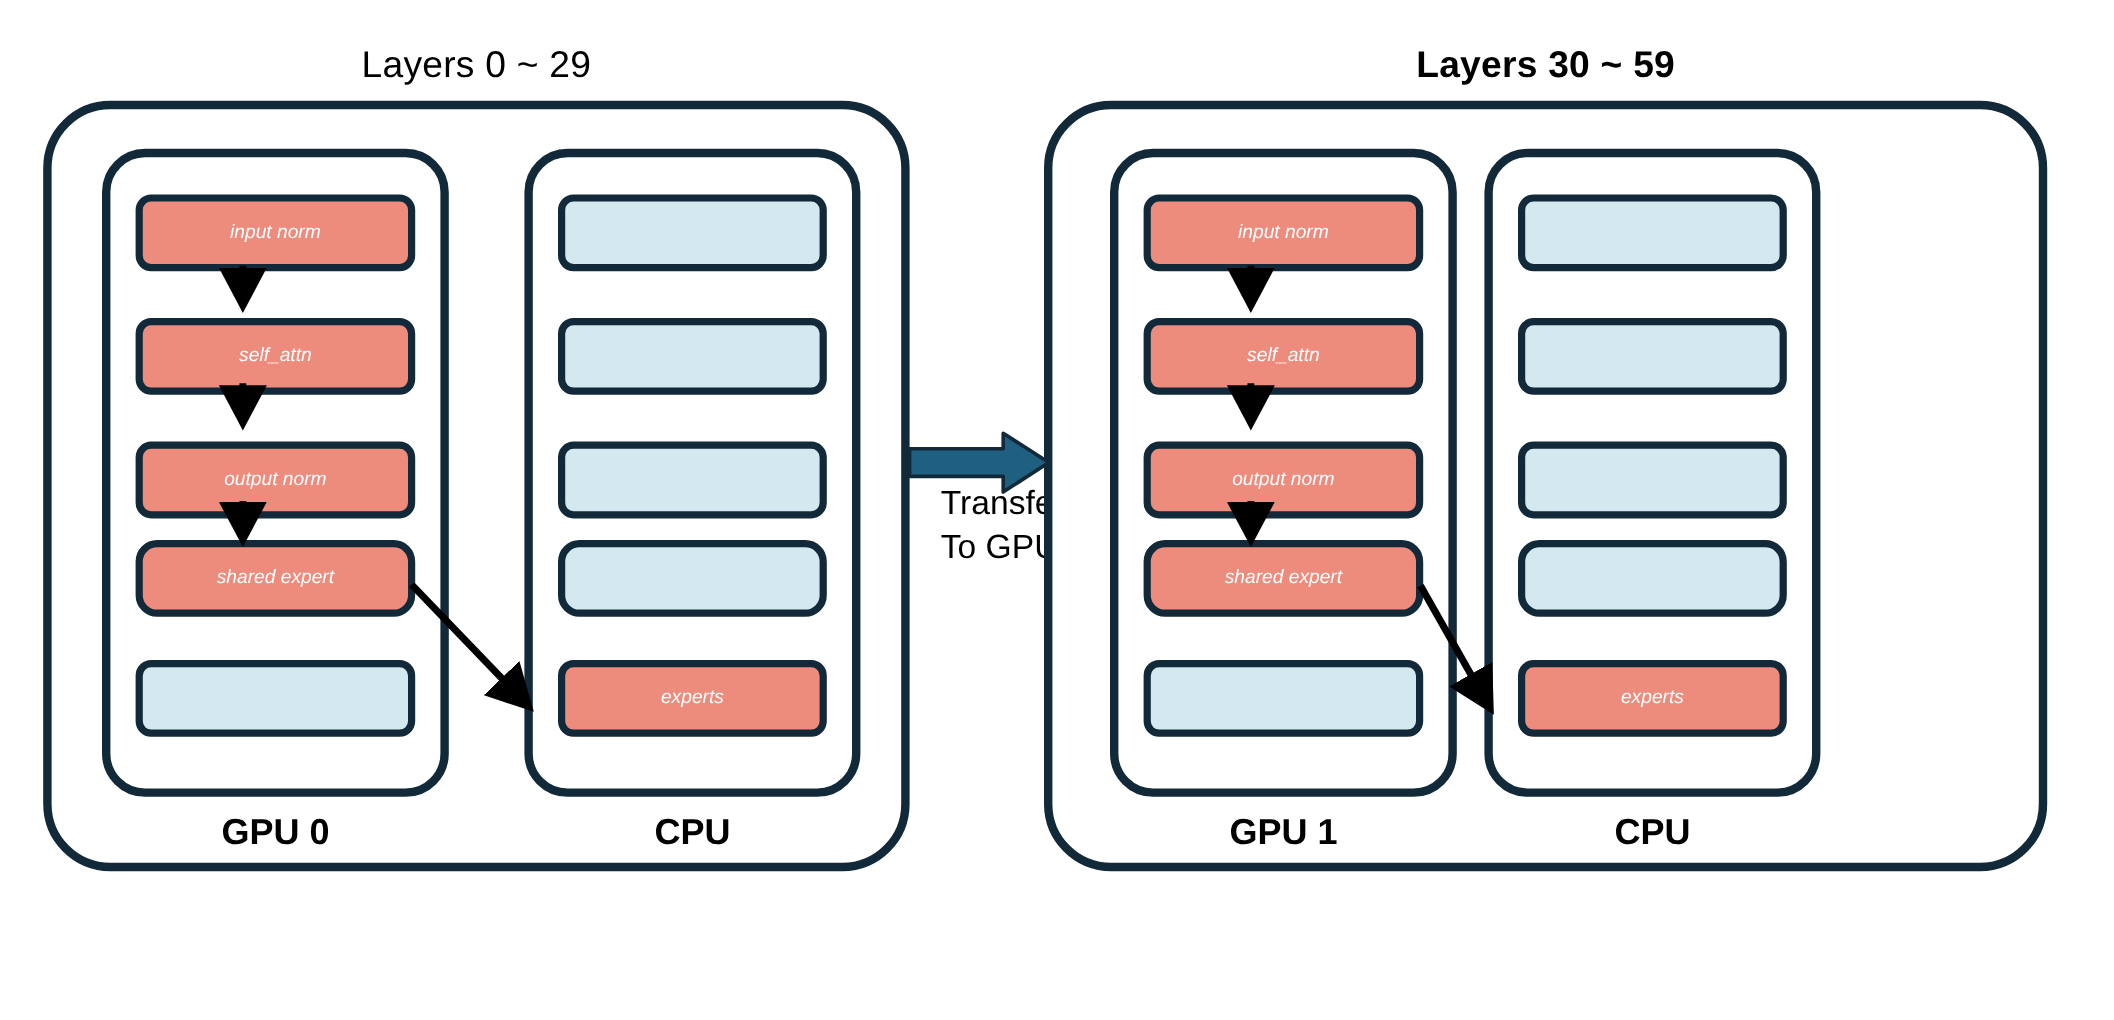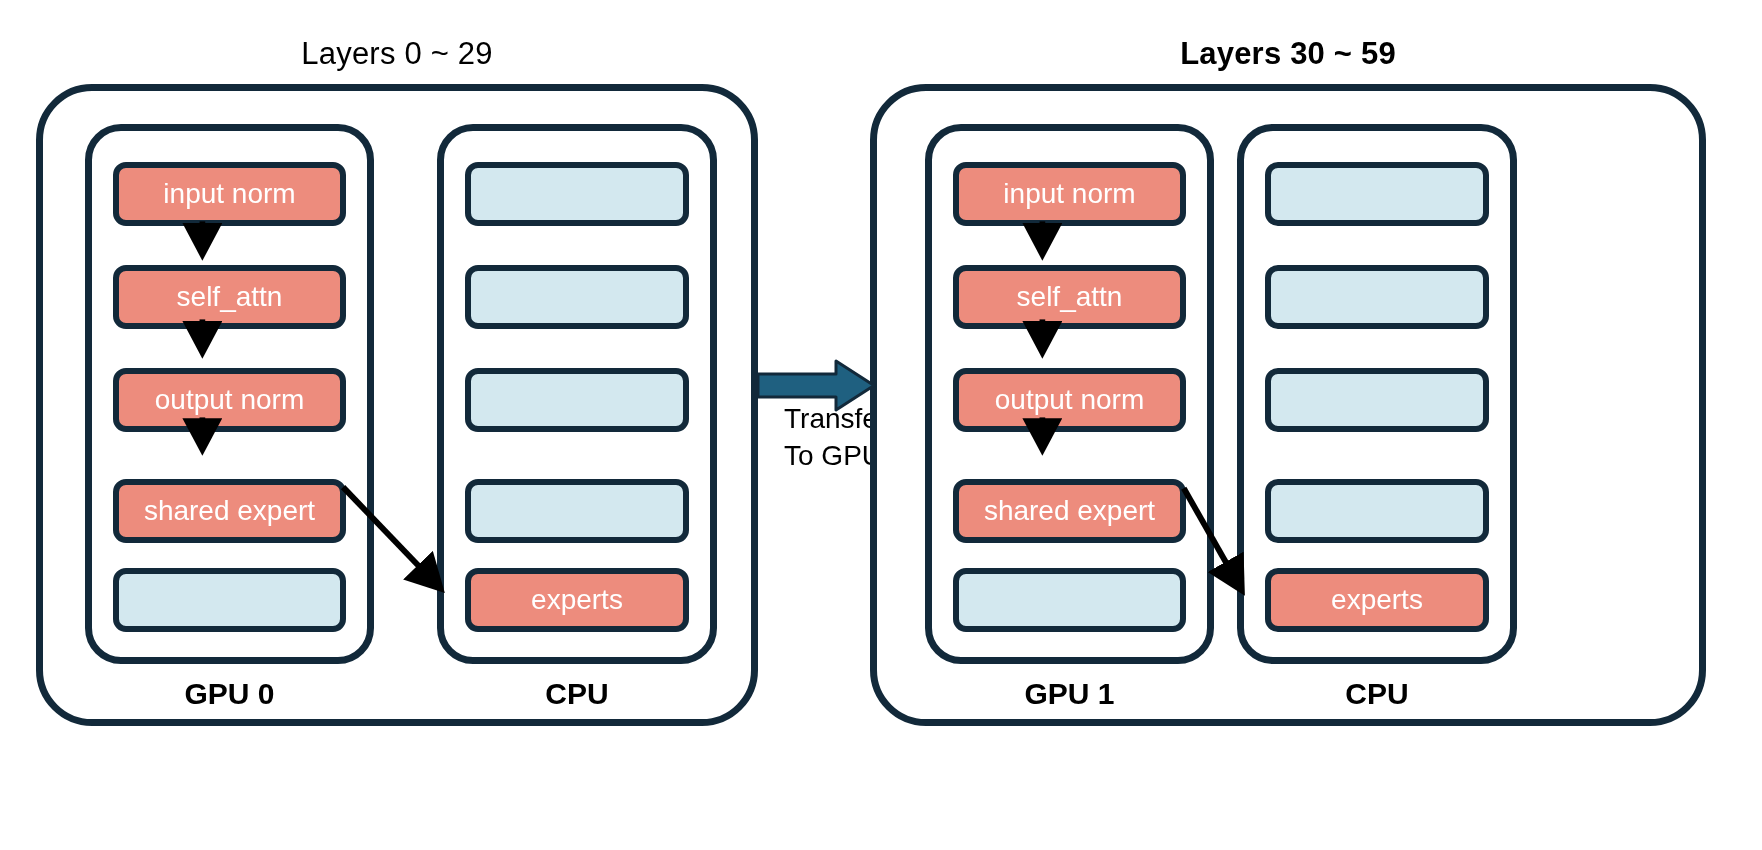--- a/index.html
+++ b/index.html
@@ -64,32 +64,33 @@
     position: absolute;
     left: 21px;
     right: 21px;
     height: 64px;
     box-sizing: border-box;
     border: 6px solid #12293A;
     border-radius: 13px;
     display: flex;
     align-items: center;
     justify-content: center;
-    font-size: 28px;
+    font-size: 16px;
     color: #ffffff;
     white-space: nowrap;
+    font-style: italic;
   }
   .slot.red  { background: #ED8C7D; }
   .slot.blue { background: #D3E8EF; }
 
   .r0 { top: 31px;  }
   .r1 { top: 134px; }
   .r2 { top: 237px; }
-  .r3 { top: 348px; }
-  .r4 { top: 437px; }
+  .r3 { top: 319px; border-radius: 18px; }
+  .r4 { top: 419px; }
 
   
   .device-label {
     position: absolute;
     bottom: 8px;
     font-size: 30px;
     color: #000000;
     text-align: center;
     white-space: nowrap;
     font-weight: bold;

